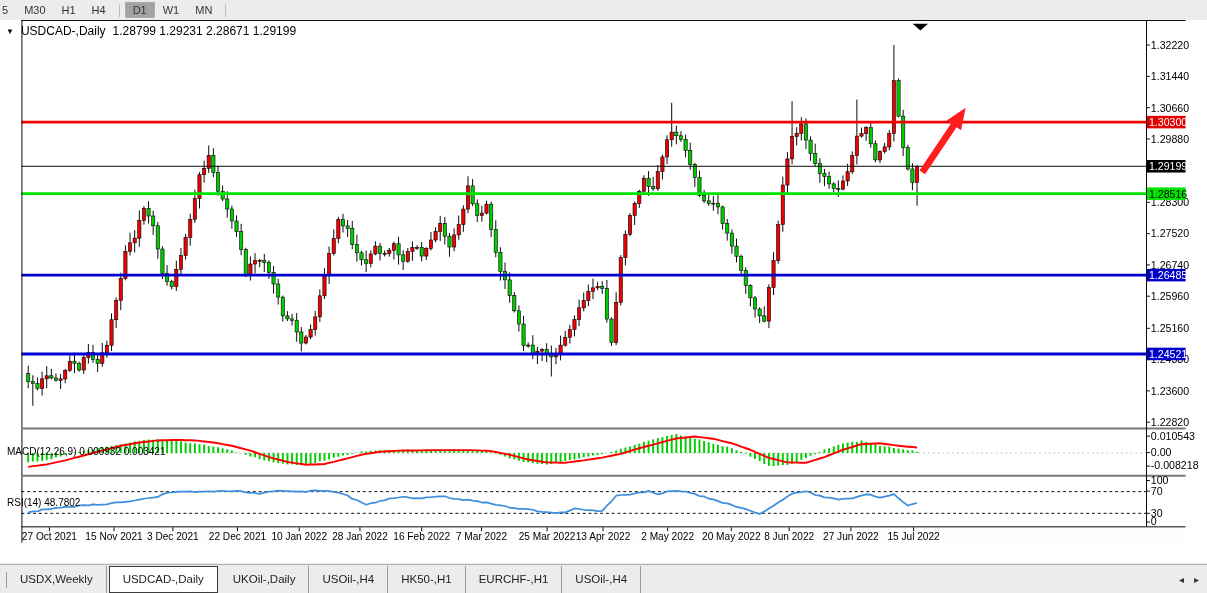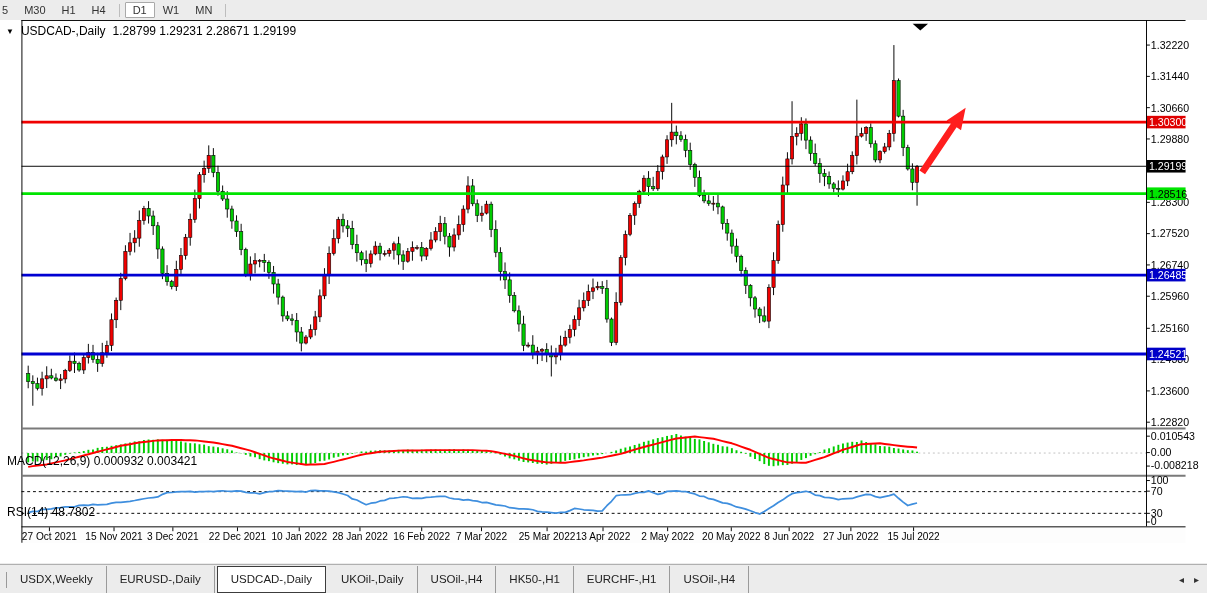--- a/index.html
+++ b/index.html
@@ -1,29 +1,29 @@
 <!DOCTYPE html>
 <html><head>
 <meta charset="utf-8">
 <style>
   html,body{margin:0;padding:0;}
   body{width:1207px;height:593px;background:#ececec;font-family:"Liberation Sans",sans-serif;position:relative;overflow:hidden;}
   
   #toolbar{position:absolute;top:0;left:0;width:1207px;height:20px;display:flex;align-items:center;background:#ececec;}
   .tf-btn{font-size:11px;color:#333;padding:2px 8px;white-space:nowrap;}
   .tf-btn.first{padding-left:2px;}
-  .tf-btn.active{background:#ffffff;border:1px solid #a9a9a9;padding:1px 7px;border-radius:1px;}
+  .tf-btn.active{background:#a3a3a3;border:1px solid #a9a9a9;padding:1px 7px;border-radius:1px;}
   .tf-sep{width:1px;height:13px;background:#bdbdbd;margin:0 5px;}
   
   #chart-area{position:absolute;top:20px;left:0;width:1207px;height:543px;background:#fff;}
   #chart-svg{position:absolute;top:0;left:0;}
   .overlay{position:absolute;z-index:5;white-space:nowrap;}
   #title{left:6px;top:4px;font-size:12px;color:#000;display:flex;align-items:center;gap:7px;}
   #title .tri{font-size:8px;position:relative;top:0px;}
-  .panel-label{font-size:12px;color:#000;margin-top:8px;}
+  .panel-label{font-size:10px;color:#000;}
   #macd-label{left:7px;top:426px;}
   #rsi-label{left:7px;top:477px;text-align:center;}
   svg text{font-family:"Liberation Sans",sans-serif;}
   
   #tabbar{position:absolute;left:0;top:564px;width:1207px;height:29px;background:#ececec;border-top:1px solid #b0b0b0;display:flex;align-items:center;}
   #tabbar .stub{width:6px;height:16px;border-right:1px solid #9a9a9a;}
   .tab{font-size:11.5px;color:#222;padding:5px 13px;border-right:1px solid #9a9a9a;height:17px;line-height:17px;white-space:nowrap;}
   .tab.active{background:#fff;border:1px solid #3c3c3c;margin:0 2px;padding:4px 13px;}
   #tab-arrows{margin-left:auto;display:flex;gap:10px;padding-right:8px;font-size:10px;color:#333;}
   #tab-arrows span{cursor:default;}
@@ -1129,21 +1129,20 @@
   <div class="overlay panel-label" id="rsi-label">
     <span>RSI(14)</span>
     <span>48.7802</span>
   </div>
 </div>
 
 <div id="tabbar">
   <div class="stub"></div>
   <div id="tabs-holder" style="display:flex;align-items:flex-end;">
       <div class="tab">USDX,Weekly</div>
-      <div class="tab">EURUSD-,Daily</div>
       <div class="tab active">USDCAD-,Daily</div>
       <div class="tab">UKOil-,Daily</div>
       <div class="tab">USOil-,H4</div>
       <div class="tab">HK50-,H1</div>
       <div class="tab">EURCHF-,H1</div>
       <div class="tab">USOil-,H4</div>
     </div>
   <div id="tab-arrows">
     <span>◂</span>
     <span>▸</span>

